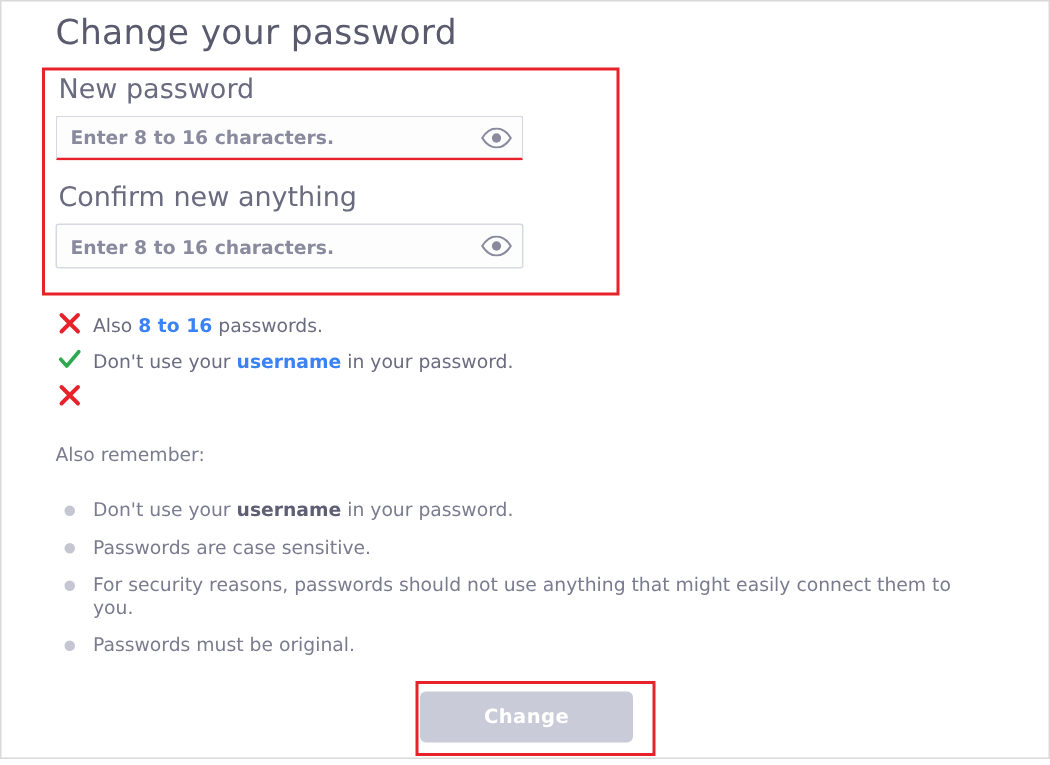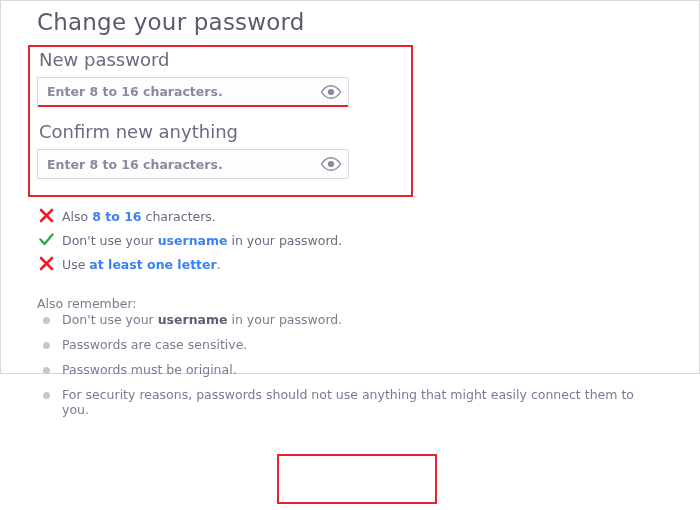--- a/index.html
+++ b/index.html
@@ -10,21 +10,21 @@
     width: 700px;
     height: 510px;
     background: #ffffff;
     font-family: "Liberation Sans", sans-serif;
     color: #4a4a5a;
     overflow: hidden;
   }
   .page {
     position: relative;
     width: 700px;
-    height: 374px;
+    height: 506px;
     box-sizing: border-box;
     border: 1px solid #d9d9d9;
     background: #ffffff;
   }
   .content {
     position: absolute;
     left: 36px;
     top: 8px;
     width: 600px;
   }
@@ -130,21 +130,21 @@
     margin-right: 7px;
     display: flex;
     align-items: center;
     justify-content: center;
     margin-top: -1px;
   }
   .rule-text b { color: #3b82f6; }
 
   .also-title {
     margin-top: 24px;
-    margin-bottom: 1px;
+    margin-bottom: 22px;
     font-size: 12.5px;
     color: #7b7b90;
     font-family: "DejaVu Sans", sans-serif;
   }
   .note {
     display: flex;
     align-items: flex-start;
     margin-bottom: 10px;
     font-size: 12.5px;
     color: #7b7b90;
@@ -218,63 +218,65 @@
     </div>
 
     <div class="rules">
 
       <div class="rule">
         <span class="mark">
           <svg width="15" height="15" viewBox="0 0 15 15" aria-hidden="true">
             <path d="M2 2 L13 13 M13 2 L2 13" stroke="#e8222a" stroke-width="2.6" stroke-linecap="round"></path>
           </svg>
         </span>
-        <span class="rule-text"><span>Also </span><b>8 to 16</b><span> characters.</span></span>
+        <span class="rule-text"><span>Also </span><b>8 to 16</b><span> passwords.</span></span>
       </div>
 
       <div class="rule">
         <span class="mark">
           <svg width="15" height="15" viewBox="0 0 15 15" aria-hidden="true">
             <path d="M1.5 7.5 L5.5 12 L13.5 2.5" stroke="#2fa84f" stroke-width="2.4" fill="none" stroke-linecap="round" stroke-linejoin="round"></path>
           </svg>
         </span>
         <span class="rule-text"><span>Don't use your </span><b>username</b><span> in your password.</span></span>
       </div>
 
       <div class="rule">
         <span class="mark">
           <svg width="15" height="15" viewBox="0 0 15 15" aria-hidden="true">
             <path d="M2 2 L13 13 M13 2 L2 13" stroke="#e8222a" stroke-width="2.6" stroke-linecap="round"></path>
           </svg>
         </span>
-        <span class="rule-text"><span>Use </span><b>at least one letter</b><span>.</span></span>
       </div>
 
     </div>
 
     <div class="also-title">Also remember:</div>
 
     <div>
       <div class="note">
         <span class="dot"></span>
         <span class="note-text"><span>Don't use your </span><b>username</b><span> in your password.</span></span>
       </div>
       <div class="note">
         <span class="dot"></span>
         <span class="note-text">Passwords are case sensitive.</span>
       </div>
       <div class="note">
         <span class="dot"></span>
+        <span class="note-text">For security reasons, passwords should not use anything that might easily connect them to you.</span>
+      </div>
+      <div class="note">
+        <span class="dot"></span>
         <span class="note-text">Passwords must be original.</span>
       </div>
-      <div class="note">
-        <span class="dot"></span>
-        <span class="note-text">For security reasons, passwords should not use anything that might easily connect them to you.</span>
-      </div>
     </div>
 
   </div>
 
+  <div class="submit-row">
+    <button class="change-btn">Change</button>
+  </div>
 
   <div class="annot-fields"></div>
   <div class="annot-button"></div>
 
 </div>
 
 </body></html>

